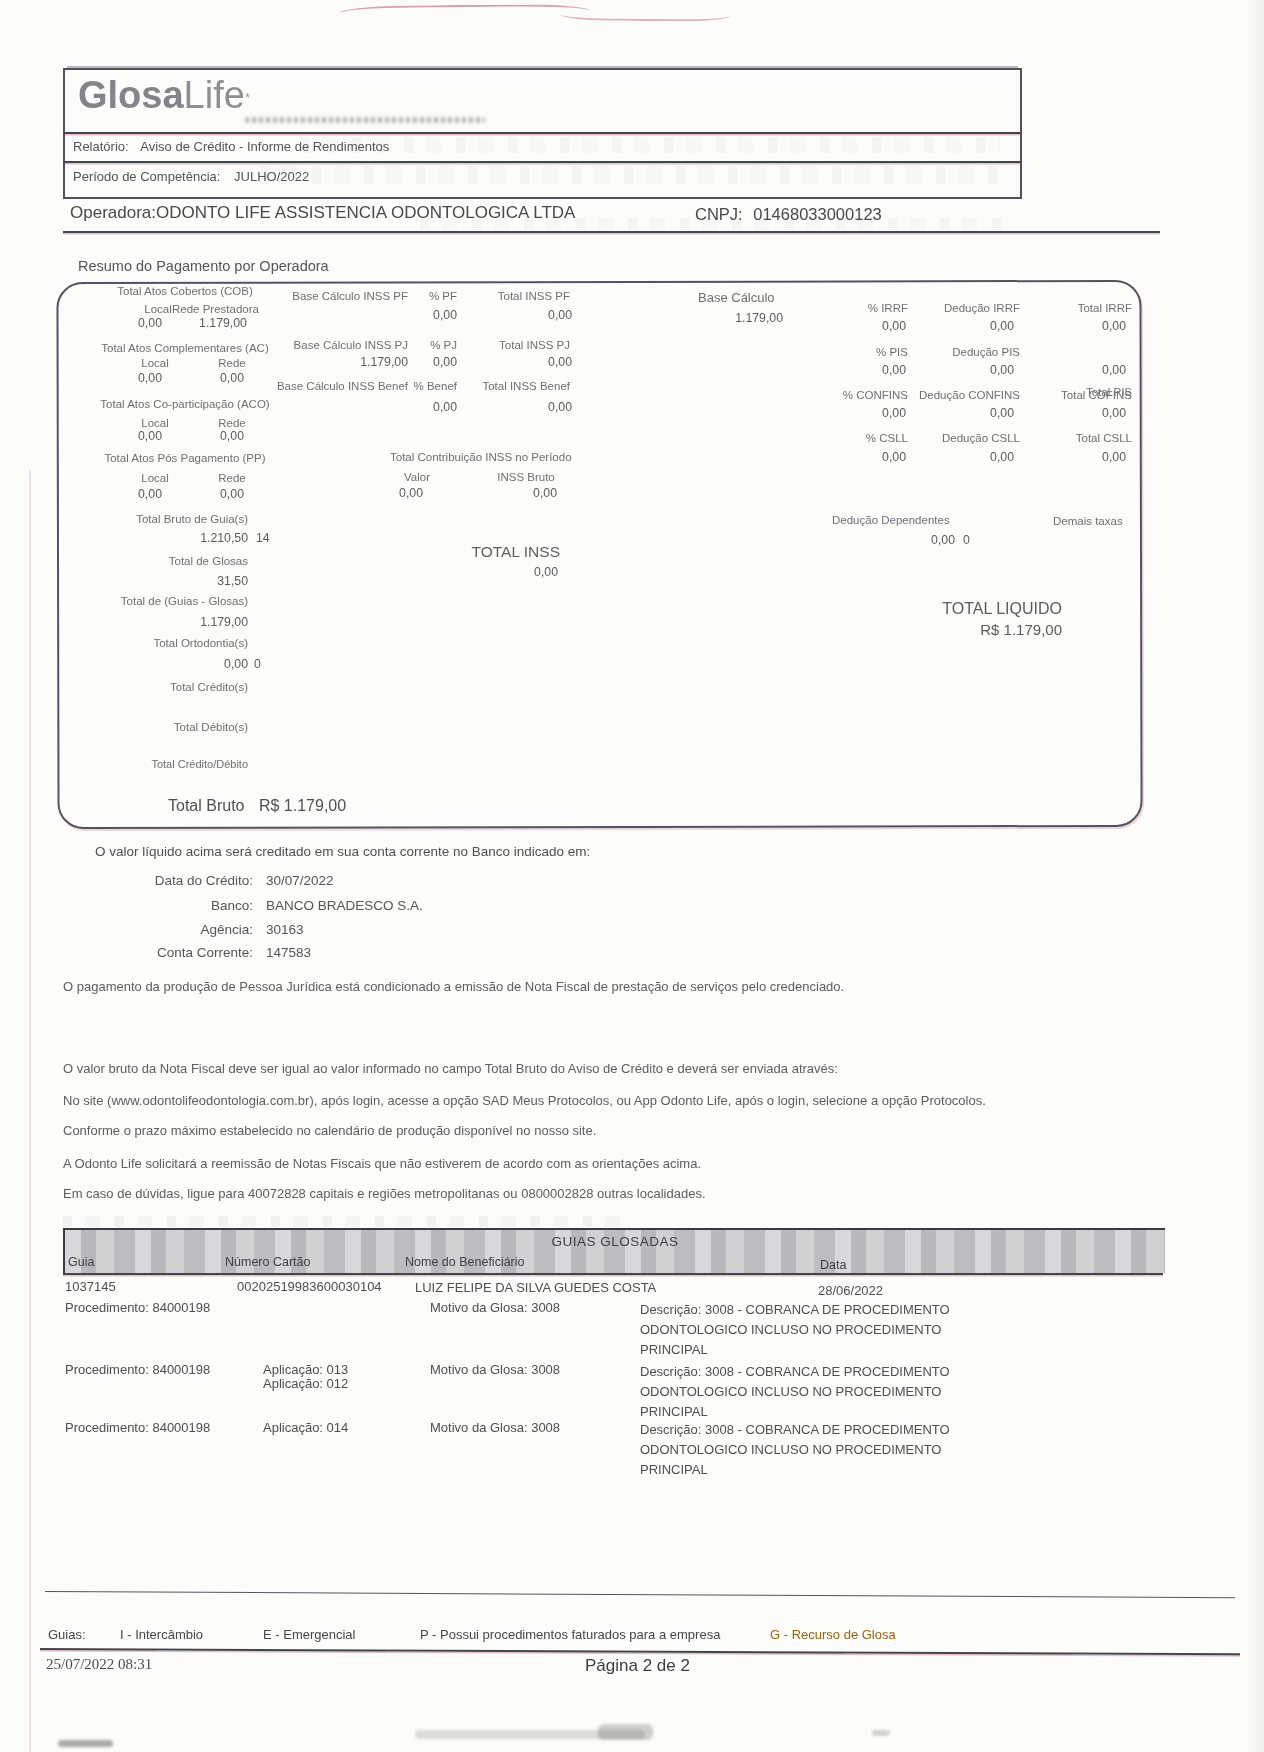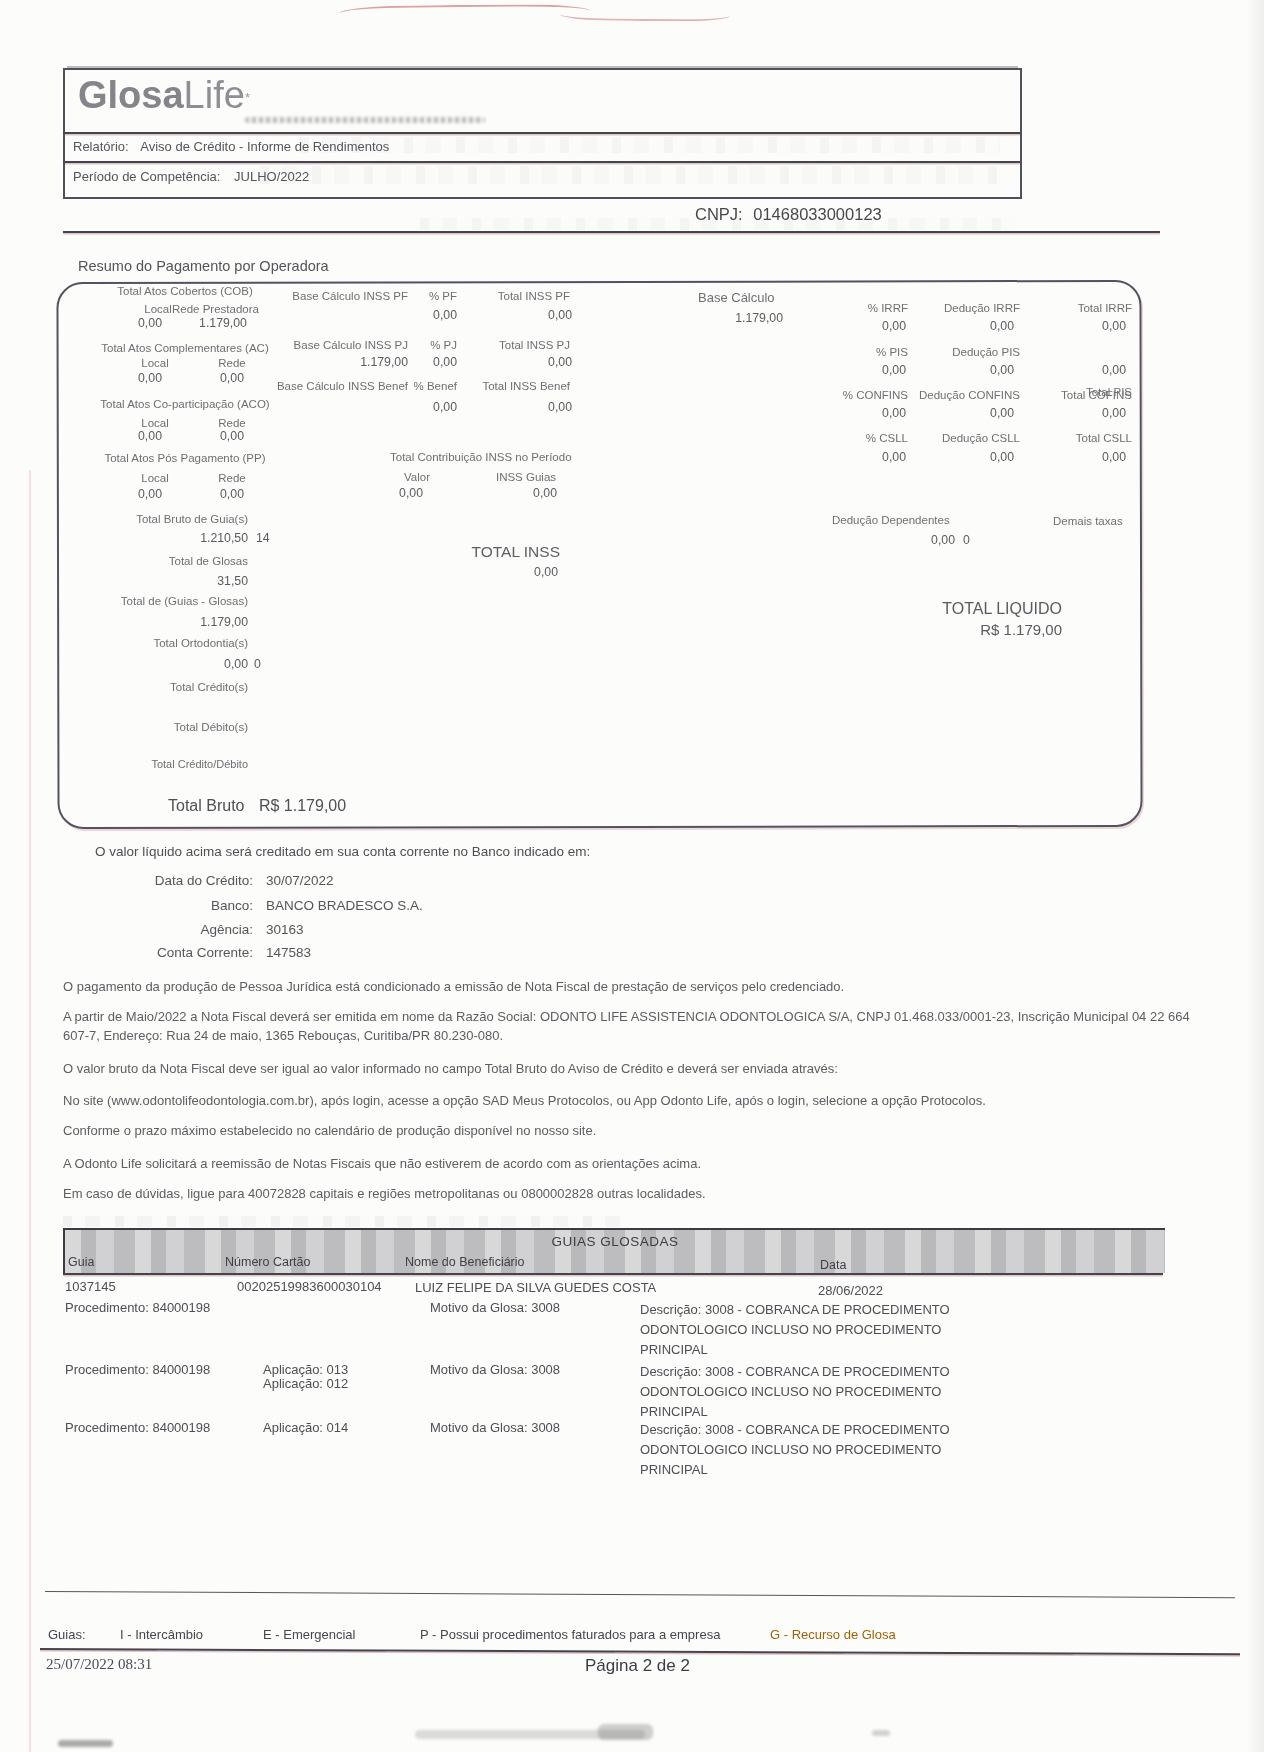--- a/index.html
+++ b/index.html
@@ -51,20 +51,23 @@
 
   <div class="abs nw" style="left:73px;top:139px;font-size:13px;color:#54545a;">
     <span>Relatório:</span>
     <span style="margin-left:8px;">Aviso de Crédito - Informe de Rendimentos</span>
   </div>
   <div class="abs nw" style="left:73px;top:169px;font-size:13px;color:#54545a;">
     <span>Período de Competência:</span>
     <span style="margin-left:10px;">JULHO/2022</span>
   </div>
 
+  <div class="abs nw" style="left:70px;top:203px;font-size:17px;color:#48484e;">
+    <span>Operadora:</span><span>ODONTO LIFE ASSISTENCIA ODONTOLOGICA LTDA</span>
+  </div>
   <div class="abs nw" style="left:695px;top:205px;font-size:16.5px;color:#48484e;">
     <span>CNPJ:</span>
     <span style="margin-left:6px;">01468033000123</span>
   </div>
   <div class="abs hline" style="left:63px;top:231px;width:1097px;border-top-width:2.5px;"></div>
 
   <div class="abs nw" style="left:78px;top:258px;font-size:14.5px;color:#54545a;">Resumo do Pagamento por Operadora</div>
   <div class="abs" style="left:57px;top:281px;width:1081px;height:543px;border:2px solid #565060;border-radius:26px;transform:rotate(-.12deg);box-shadow:1.5px 2px 0 rgba(150,50,70,.18);"></div>
 
   <div class="abs lbl ctr nw" style="left:75px;top:284px;width:220px;">Total Atos Cobertos (COB)</div>
@@ -128,21 +131,21 @@
   <div class="abs val rt" style="left:460px;top:355px;width:112px;">0,00</div>
 
   <div class="abs lbl rt nw" style="left:270px;top:379px;width:138px;">Base Cálculo INSS Benef</div>
   <div class="abs lbl rt" style="left:395px;top:379px;width:62px;">% Benef</div>
   <div class="abs lbl rt nw" style="left:458px;top:379px;width:112px;">Total INSS Benef</div>
   <div class="abs val rt" style="left:395px;top:400px;width:62px;">0,00</div>
   <div class="abs val rt" style="left:460px;top:400px;width:112px;">0,00</div>
 
   <div class="abs lbl nw" style="left:390px;top:450px;">Total Contribuição INSS no Período</div>
   <div class="abs lbl ctr" style="left:393px;top:470px;width:48px;">Valor</div>
-  <div class="abs lbl ctr nw" style="left:491px;top:470px;width:70px;">INSS Guias</div>
+  <div class="abs lbl ctr nw" style="left:491px;top:470px;width:70px;">INSS Bruto</div>
   <div class="abs val rt" style="left:375px;top:486px;width:48px;">0,00</div>
   <div class="abs val rt" style="left:499px;top:486px;width:58px;">0,00</div>
 
   <div class="abs rt nw" style="left:420px;top:543px;width:140px;font-size:15.5px;color:#5e5e64;">TOTAL INSS</div>
   <div class="abs val rt" style="left:460px;top:565px;width:98px;">0,00</div>
 
   <div class="abs lbl nw" style="left:698px;top:291px;font-size:13px;">Base Cálculo</div>
   <div class="abs val rt" style="left:700px;top:311px;width:83px;">1.179,00</div>
 
   <div class="abs lbl rt nw" style="left:800px;top:301px;width:108px;">% IRRF</div>
@@ -186,21 +189,20 @@
   <div class="abs banklabel rt nw" style="left:80px;top:873px;width:173px;">Data do Crédito:</div>
   <div class="abs banklabel nw" style="left:266px;top:873px;">30/07/2022</div>
   <div class="abs banklabel rt nw" style="left:80px;top:898px;width:173px;">Banco:</div>
   <div class="abs banklabel nw" style="left:266px;top:898px;">BANCO BRADESCO S.A.</div>
   <div class="abs banklabel rt nw" style="left:80px;top:922px;width:173px;">Agência:</div>
   <div class="abs banklabel nw" style="left:266px;top:922px;">30163</div>
   <div class="abs banklabel rt nw" style="left:80px;top:945px;width:173px;">Conta Corrente:</div>
   <div class="abs banklabel nw" style="left:266px;top:945px;">147583</div>
 
   <div class="abs para" style="left:63px;top:977px;width:1150px;">O pagamento da produção de Pessoa Jurídica está condicionado a emissão de Nota Fiscal de prestação de serviços pelo credenciado.</div>
-  <div class="abs para" style="left:63px;top:1007px;width:1150px;">A partir de Maio/2022 a Nota Fiscal deverá ser emitida em nome da Razão Social: ODONTO LIFE ASSISTENCIA ODONTOLOGICA S/A, CNPJ 01.468.033/0001-23, Inscrição Municipal 04 22 664 607-7, Endereço: Rua 24 de maio, 1365 Rebouças, Curitiba/PR 80.230-080.</div>
   <div class="abs para" style="left:63px;top:1059px;width:1150px;">O valor bruto da Nota Fiscal deve ser igual ao valor informado no campo Total Bruto do Aviso de Crédito e deverá ser enviada  através:</div>
   <div class="abs para" style="left:63px;top:1121px;width:1150px;">Conforme o prazo máximo estabelecido no calendário de produção disponível no nosso site.</div>
   <div class="abs para" style="left:63px;top:1091px;width:1150px;">No site (www.odontolifeodontologia.com.br), após login, acesse a opção SAD Meus Protocolos, ou  App Odonto Life, após o login, selecione a opção Protocolos.</div>
   <div class="abs para" style="left:63px;top:1154px;width:1150px;">A Odonto Life solicitará a reemissão de Notas Fiscais que não estiverem de acordo com as orientações acima.</div>
   <div class="abs para" style="left:63px;top:1184px;width:1150px;">Em caso de dúvidas, ligue para 40072828 capitais e regiões metropolitanas ou 0800002828 outras localidades.</div>
 
   <div class="abs streak" style="left:63px;top:1216px;width:560px;height:11px;opacity:.3;"></div>
 
   <div class="abs graybar" style="left:63px;top:1228px;width:1100px;height:23px;border-top:2px solid #3a3a42;border-left:2px solid #3a3a42;border-bottom:1px solid #70707a;">
     <div class="ctr nw" style="line-height:23px;font-size:13.5px;color:#3d3d44;letter-spacing:.5px;">GUIAS GLOSADAS</div>

